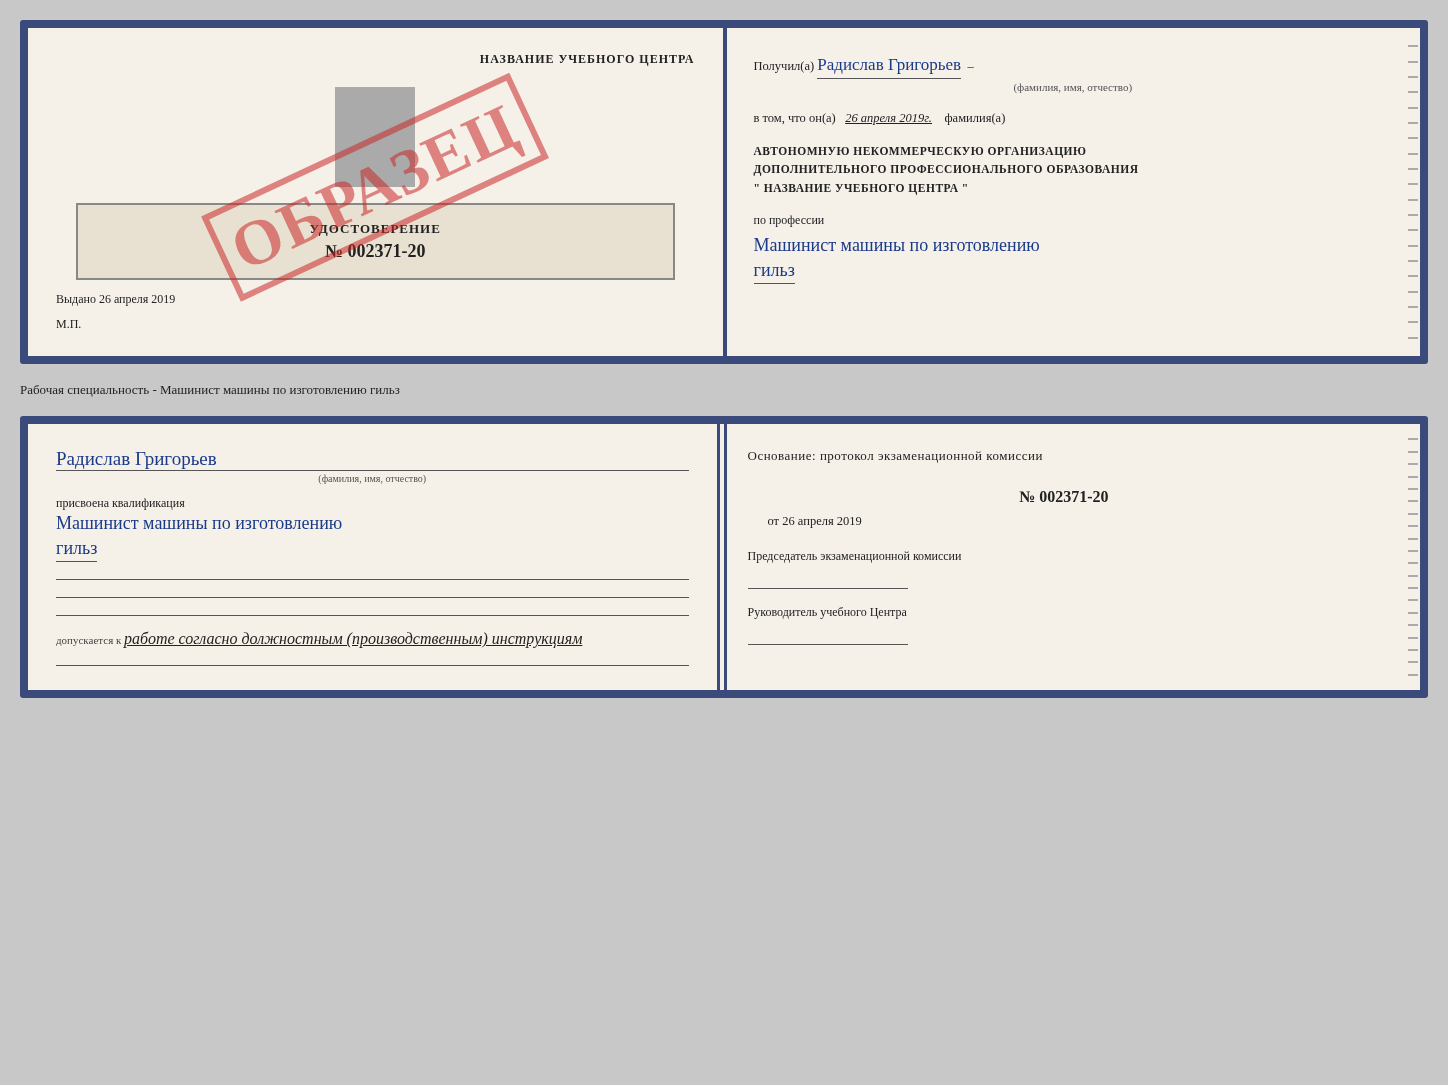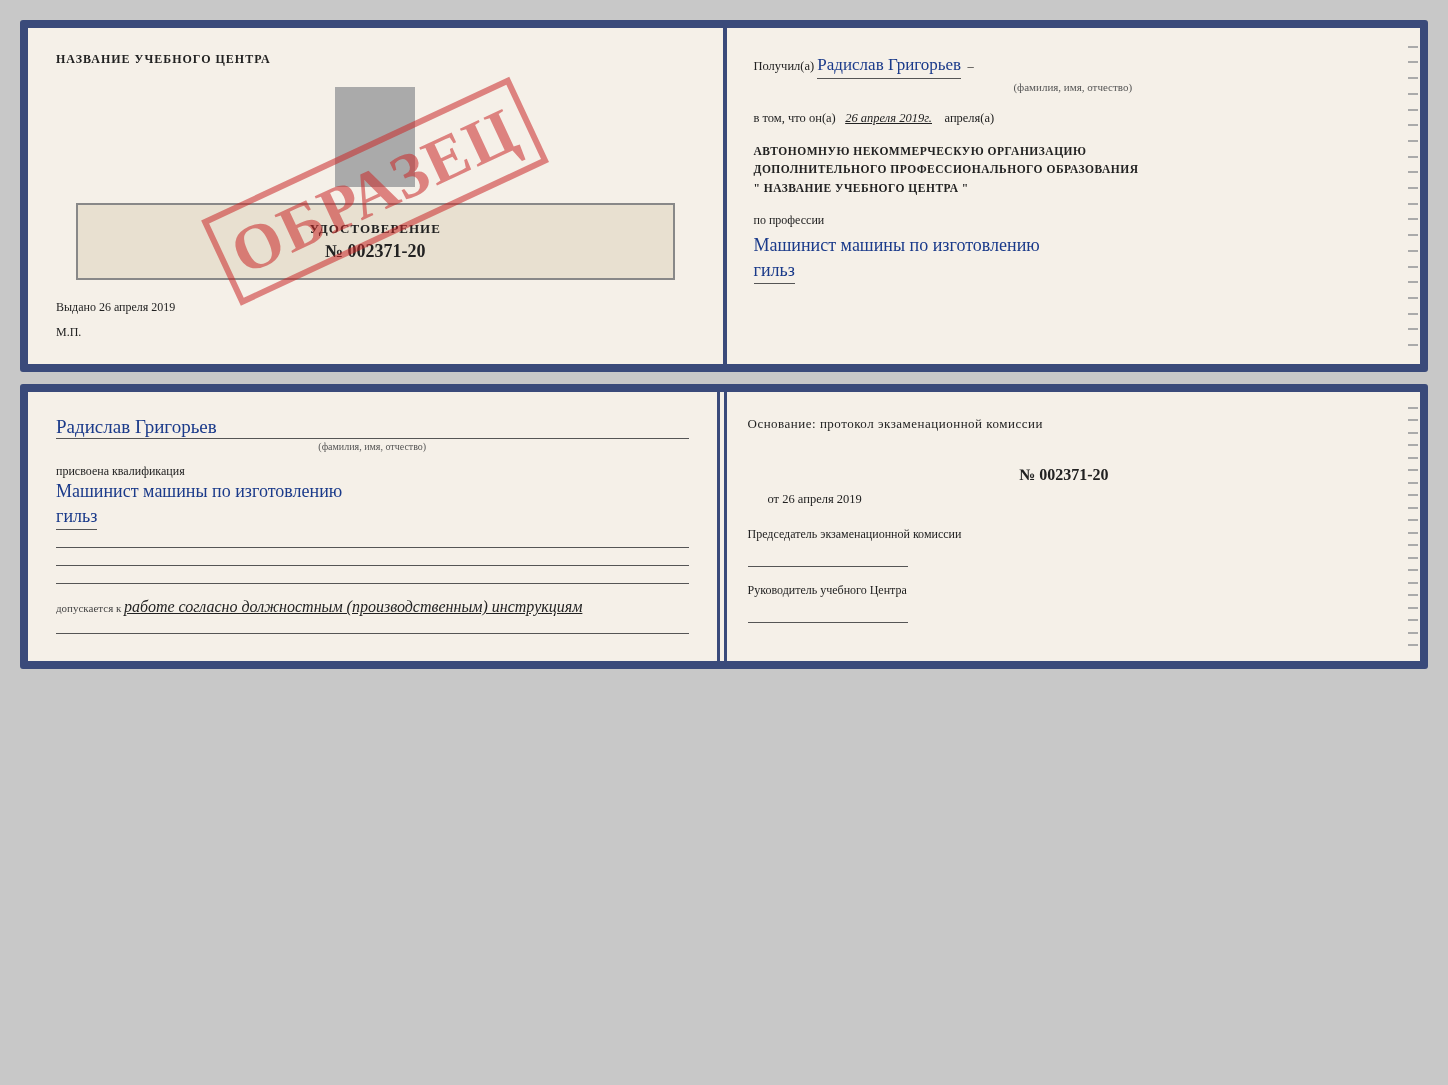--- a/index.html
+++ b/index.html
@@ -48,21 +48,21 @@
       border-right: 3px solid #3a4a7a;
     }
 
     
     .panel-right {
       position: relative;
     }
 
     
     .cert-title {
-      text-align: left;
+      text-align: right;
       font-size: 12px;
       font-weight: bold;
       letter-spacing: 1px;
       margin-bottom: 20px;
       color: #222;
     }
 
     .cert-number-box {
       background: #e8e0d0;
       border: 2px solid #888;
@@ -80,21 +80,21 @@
     }
 
     .cert-number {
       font-size: 18px;
       font-weight: bold;
       color: #222;
       margin-top: 4px;
     }
 
     .cert-vydano {
-      margin-top: 20px;
+      margin-top: 12px;
       font-size: 12px;
       color: #222;
     }
 
     .cert-mp {
       margin-top: 10px;
       font-size: 12px;
       color: #222;
     }
 
@@ -324,21 +324,21 @@
         <span class="handwritten">Радислав Григорьев</span>
         &nbsp;–
         <span class="handwritten-small">(фамилия, имя, отчество)</span>
       </div>
 
       <div class="detail-line">
         <span>в том, что он(а)</span>
         &nbsp;
         <span class="underlined-date">26 апреля 2019г.</span>
         &nbsp;&nbsp;
-        <span>апреля(а)</span>
+        <span>фамилия(а)</span>
       </div>
 
       <div class="detail-line bold-center">
         <div>АВТОНОМНУЮ НЕКОММЕРЧЕСКУЮ ОРГАНИЗАЦИЮ</div>
         <div>ДОПОЛНИТЕЛЬНОГО ПРОФЕССИОНАЛЬНОГО ОБРАЗОВАНИЯ</div>
         <div>" НАЗВАНИЕ УЧЕБНОГО ЦЕНТРА "</div>
       </div>
 
       <div class="detail-line">
         <div style="font-size:12px; margin-bottom:4px;">по профессии</div>
@@ -364,20 +364,21 @@
         <div class="texture-line"></div>
         <div class="texture-line"></div>
         <div class="texture-line"></div>
         <div class="texture-line"></div>
         <div class="texture-line"></div>
         <div class="texture-line"></div>
       </div>
     </div>
   </div>
 
+  <div class="separator-label">Рабочая специальность - Машинист машины по изготовлению гильз</div>
 
   <div class="document-card">
 
     <div class="panel-left doc2-left">
 
       <span class="name-handwritten">Радислав Григорьев</span>
       <div class="name-sub">(фамилия, имя, отчество)</div>
 
       <div class="assigned-text">присвоена квалификация</div>
 
@@ -389,21 +390,21 @@
       <span class="underline-blank"></span>
 
       <div class="dopuskaetsya" style="margin-top:14px; font-size:11px; color:#444;">
         <span>допускается к</span>
         <span class="dopuskaetsya-value">работе согласно должностным (производственным) инструкциям</span>
       </div>
       <span class="underline-blank"></span>
     </div>
 
     <div class="panel-right doc2-right" style="padding:24px 40px 24px 28px;">
-      <div class="osnov-title" style="font-size:13px; letter-spacing:0.5px; margin-bottom:34px; color:#222;">Основание: протокол экзаменационной  комиссии</div>
+      <div class="osnov-title" style="font-size:13px; letter-spacing:0.5px; margin-bottom:24px; color:#222;">Основание: протокол экзаменационной  комиссии</div>
 
       <div class="protocol-number">№  002371-20</div>
 
       <div class="protocol-date">
         <span>от</span>
         <span>26 апреля 2019</span>
       </div>
 
       <div class="signatory">Председатель экзаменационной комиссии</div>
       <span class="signature-line"></span>

